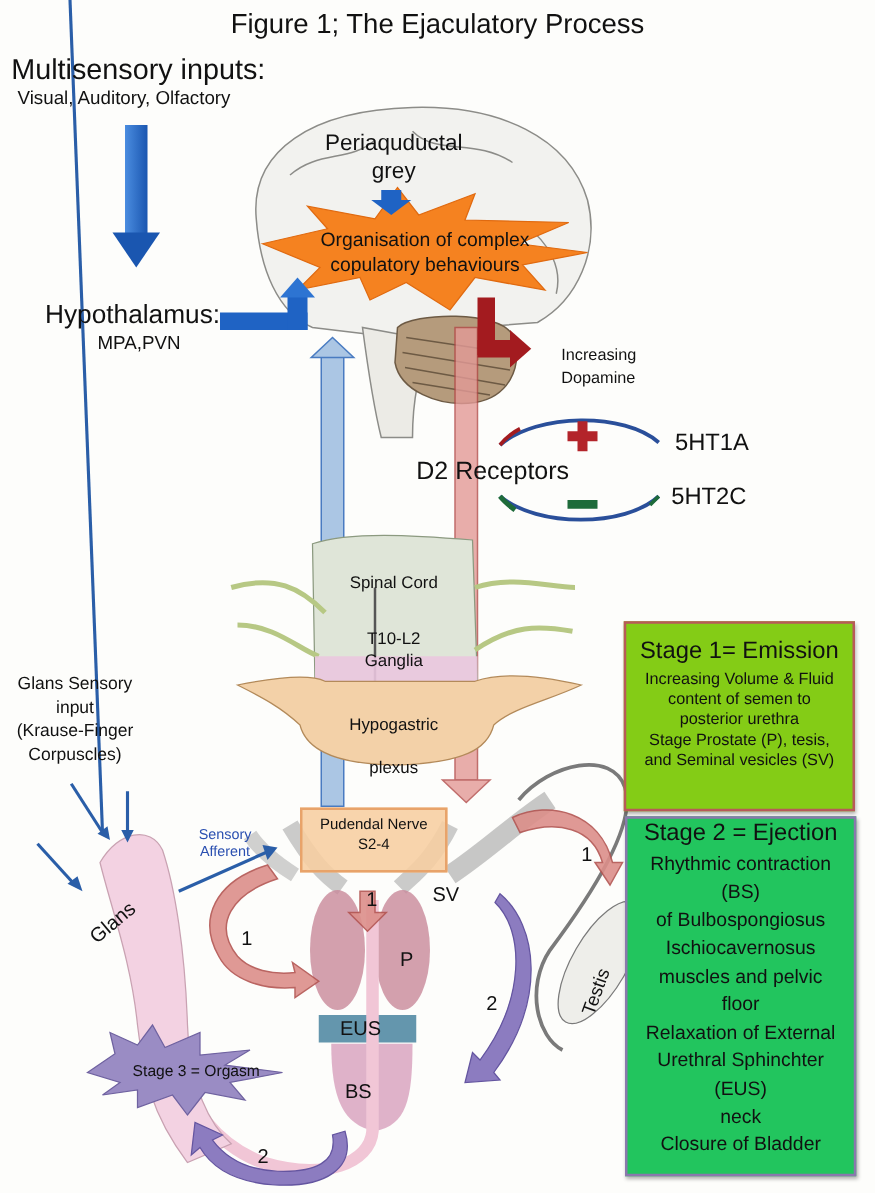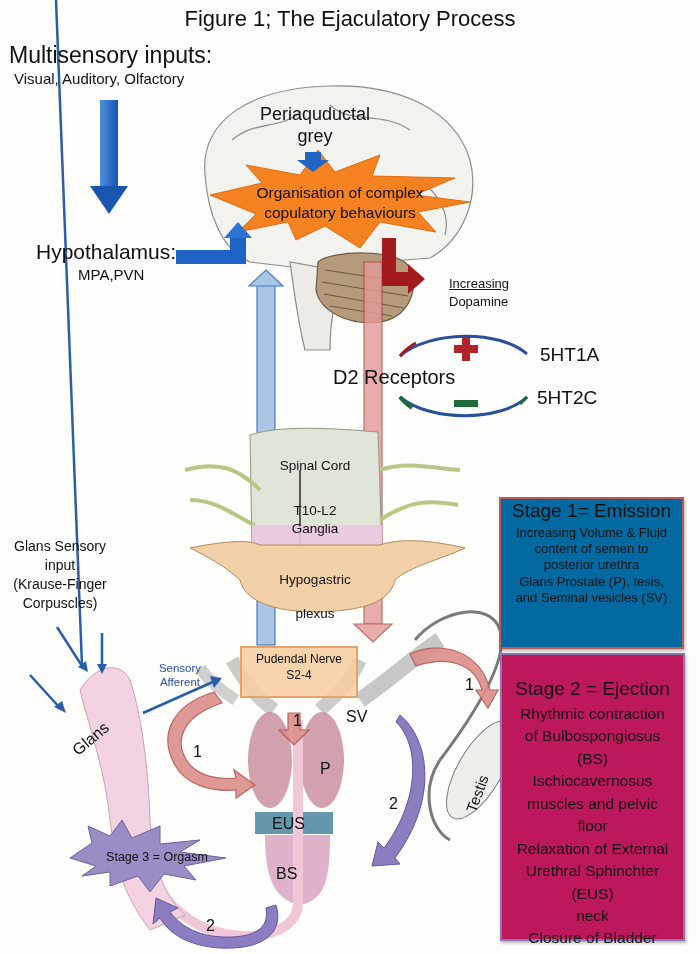--- a/index.html
+++ b/index.html
@@ -2,24 +2,24 @@
 <html><head>
 <meta charset="utf-8">
 <style>
   html, body { margin: 0; padding: 0; background: #fdfdfb; }
   body { width: 700px; height: 954px; position: relative; overflow: hidden;
          font-family: "Liberation Sans", "DejaVu Sans", sans-serif; color: #111; }
   .t { position: absolute; white-space: nowrap; text-align: center; }
   svg.canvas { position: absolute; left: 0; top: 0; }
   .title { left: 0; width: 700px; top: 6px; font-size: 22px; }
   .box { position: absolute; box-sizing: border-box; text-align: center; line-height: 1.25; }
-  .stage1 { left: 499px; top: 497px; width: 185px; height: 152px; background: #0369a1;
-            border: 2px solid #b85a58; padding-top: 0; box-shadow: 1px 2px 3px rgba(0,0,0,.3); }
-  .stage2 { left: 500px; top: 653px; width: 185px; height: 288px; background: #be185d;
-            border: 2px solid #8a78ad; padding-top: 22px; box-shadow: 1px 2px 3px rgba(0,0,0,.3); }
+  .stage1 { left: 499px; top: 497px; width: 185px; height: 152px; background: #84cc16;
+            border: 2px solid #b85a58; padding-top: 10px; box-shadow: 1px 2px 3px rgba(0,0,0,.3); }
+  .stage2 { left: 500px; top: 653px; width: 185px; height: 288px; background: #22c55e;
+            border: 2px solid #8a78ad; box-shadow: 1px 2px 3px rgba(0,0,0,.3); }
   .box .h { font-size: 19px; margin-bottom: 2px; }
   .box .l { font-size: 13px; }
   .stage2 .l { font-size: 15.5px; line-height: 1.45; }
   .pudendal { left: 240px; top: 646px; width: 118px; height: 52px; background: rgba(247,206,160,.88);
               border: 2px solid #e8a36a; font-size: 12px; padding-top: 3px; line-height: 1.35; }
 </style>
 </head>
 <body>
 
 <svg class="canvas" width="700" height="954" viewBox="0 0 700 954">
@@ -140,47 +140,47 @@
 
 <div class="t" style="left:36px; top:240px; font-size:21px; text-align:left;">Hypothalamus:</div>
 <div class="t" style="left:78px; top:266px; font-size:15px; text-align:left;">MPA,PVN</div>
 
 <div class="t" style="left:240px; top:104px; width:150px; font-size:18px;">Periaquductal</div>
 <div class="t" style="left:240px; top:126px; width:150px; font-size:18px;">grey</div>
 
 <div class="t" style="left:220px; top:184px; width:240px; font-size:15.5px;">Organisation of complex</div>
 <div class="t" style="left:220px; top:204px; width:240px; font-size:15.5px;">copulatory behaviours</div>
 
-<div class="t" style="left:449px; top:276px; font-size:13px; text-align:center;text-decoration:underline;">Increasing</div>
+<div class="t" style="left:449px; top:276px; font-size:13px; text-align:center;">Increasing</div>
 <div class="t" style="left:449px; top:294px; font-size:13px; text-align:center;">Dopamine</div>
 
 <div class="t" style="left:333px; top:366px; font-size:20px; text-align:left;">D2 Receptors</div>
 <div class="t" style="left:540px; top:344px; font-size:19px; text-align:left;">5HT1A</div>
 <div class="t" style="left:537px; top:387px; font-size:19px; text-align:right;">5HT2C</div>
 
 <div class="t" style="left:250px; top:458px; width:130px; font-size:13.5px;">Spinal Cord</div>
 <div class="t" style="left:250px; top:503px; width:130px; font-size:13.5px;">T10-L2</div>
 <div class="t" style="left:250px; top:521px; width:130px; font-size:13.5px;">Ganglia</div>
 <div class="t" style="left:250px; top:572px; width:130px; font-size:13.5px;">Hypogastric</div>
 <div class="t" style="left:250px; top:590px; width:130px; font-size:13.5px;margin-top:16px;">plexus</div>
 
 <div class="box stage1">
   <div class="h">Stage 1= Emission</div>
   <div class="l">Increasing Volume &amp; Fluid</div>
   <div class="l">content of semen to</div>
   <div class="l">posterior urethra</div>
-  <div class="l">Glans Prostate (P), tesis,</div>
+  <div class="l">Stage Prostate (P), tesis,</div>
   <div class="l">and Seminal vesicles (SV)</div>
 </div>
 
 <div class="box stage2">
   <div class="h">Stage 2 = Ejection</div>
   <div class="l">Rhythmic contraction</div>
+  <div class="l">(BS)</div>
   <div class="l">of Bulbospongiosus</div>
-  <div class="l">(BS)</div>
   <div class="l">Ischiocavernosus</div>
   <div class="l">muscles and pelvic</div>
   <div class="l">floor</div>
   <div class="l">Relaxation of External</div>
   <div class="l">Urethral Sphinchter</div>
   <div class="l">(EUS)</div>
   <div class="l">neck</div>
   <div class="l">Closure of Bladder</div>
 </div>
 

